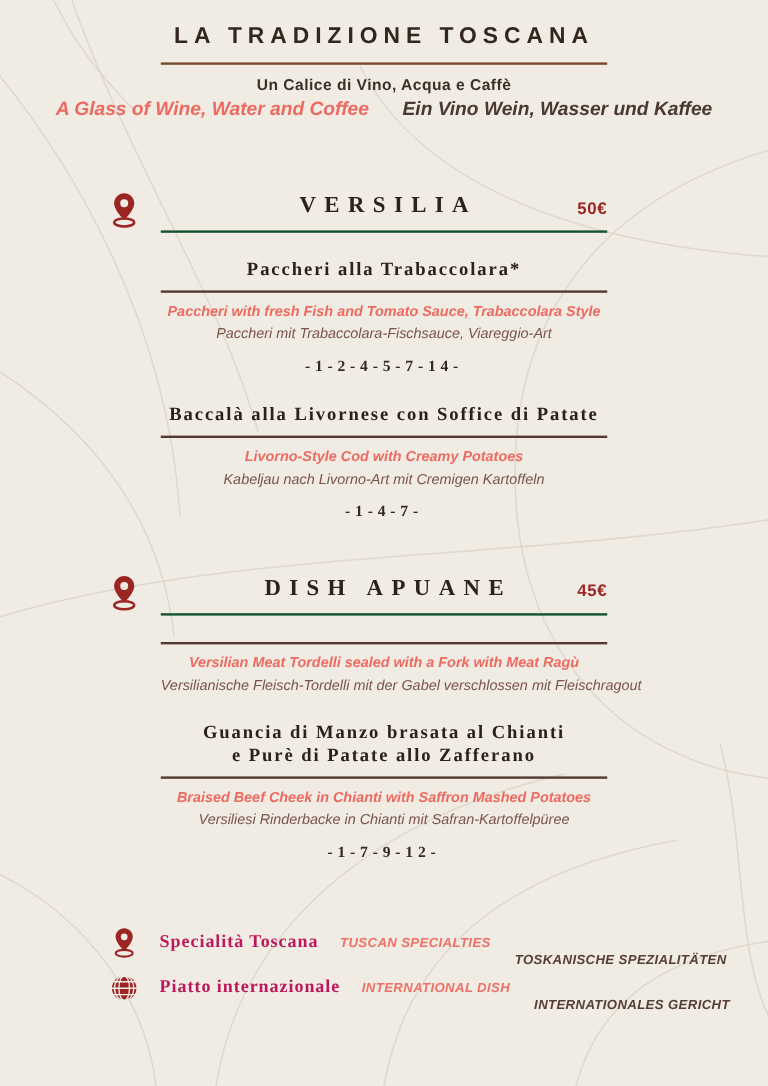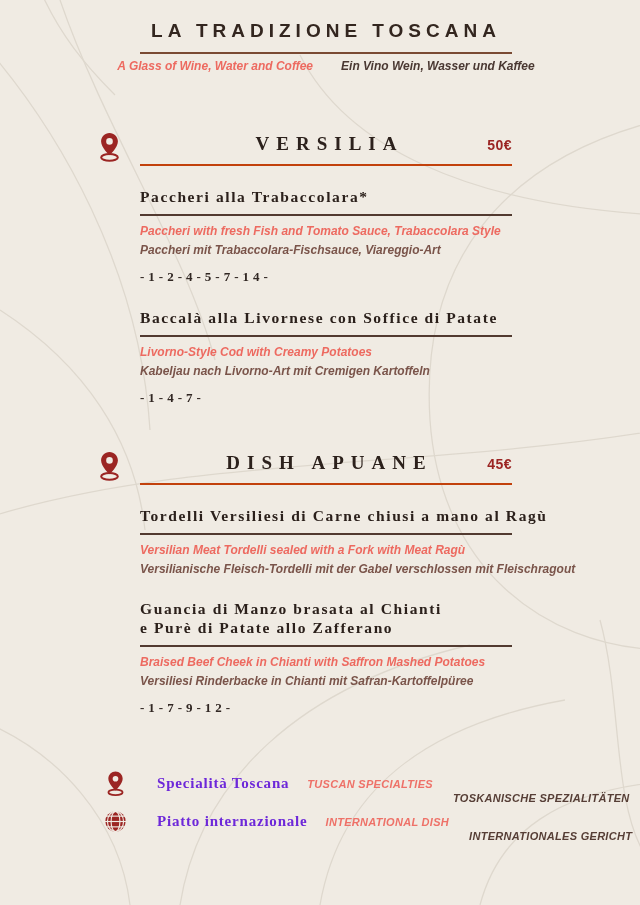--- a/index.html
+++ b/index.html
@@ -3,95 +3,95 @@
 <meta charset="utf-8">
 <style>
   html, body { margin: 0; padding: 0; }
   body {
     width: 640px; height: 905px;
     background: #f0ebe3;
     font-family: "Liberation Sans", sans-serif;
     overflow: hidden;
     position: relative;
   }
-  .page { position: absolute; inset: 0; padding-left: 12px; }
+  .page { position: absolute; inset: 0; }
   .bg-curves { position: absolute; inset: 0; z-index: 0; }
   .content { position: relative; z-index: 1; }
 
   
   .page-header { text-align: center; padding-top: 20px; }
   .page-title {
     margin: 0; font-size: 19px; font-weight: bold;
     letter-spacing: 5px; color: #33261f;
   }
   .title-rule { width: 372px; height: 2px; background: #7a4a33; margin: 10px auto 0; }
   .sub-it {
     margin: 9px 0 0; font-size: 13px; font-weight: bold;
     letter-spacing: .4px; color: #3c2f28;
   }
   .sub-row {
-    margin: 5px 0 0; font-size: 12px; font-style: italic; font-weight: bold;
+    margin: 5px 0 0; font-size: 16px; font-style: italic; font-weight: bold;
     display: flex; justify-content: center; gap: 28px; white-space: nowrap;
   }
   .txt-salmon { color: #ed6a60; }
   .txt-german-dark { color: #4a3832; }
 
   
   .menu-section { width: 372px; margin: 0 auto; position: relative; }
   .section-1 { margin-top: 60px; }
   .section-2 { margin-top: 46px; }
   .section-head {
     position: relative; text-align: center;
-    padding-bottom: 9px; border-bottom: 2px solid #c2410c;
+    padding-bottom: 9px; border-bottom: 2px solid #14532d;
   }
   .section-title {
     margin: 0; display: inline-block;
     font-family: "Liberation Serif", serif;
     font-size: 19px; font-weight: bold; letter-spacing: 7px;
     color: #2c211c; padding-left: 7px; white-space: nowrap;
   }
   .section-pin { position: absolute; left: -44px; top: -2px; width: 27px; height: 32px; }
   .section-price {
     position: absolute; right: 0; bottom: 11px;
     font-size: 14px; font-weight: bold; letter-spacing: .5px; color: #9b2523;
   }
 
   
-  .dish { margin-top: 22px; }
+  .dish { text-align: center; margin-top: 22px; }
   .dish + .dish { margin-top: 24px; }
   .dish-title {
     margin: 0; font-family: "Liberation Serif", serif;
     font-size: 15.5px; font-weight: bold; letter-spacing: 1.6px;
     color: #2b201b; line-height: 1.22; white-space: nowrap;
   }
   .dish-rule { height: 2px; background: #523a30; margin-top: 7px; }
   .dish-en {
     margin: 8px 0 0; font-size: 12px; font-style: italic; font-weight: bold;
     color: #ed6a60; white-space: nowrap;
   }
   .dish-de {
-    margin: 5px 0 0; font-size: 12px; font-style: italic; font-weight: bold;
+    margin: 5px 0 0; font-size: 12px; font-style: italic; font-weight: normal;
     color: #7a544a; white-space: nowrap;
   }
   .allergens {
     margin: 12px 0 0; font-family: "Liberation Serif", serif;
     font-size: 13px; font-weight: bold; letter-spacing: 4px; color: #312723;
   }
 
   
   .legend { margin: 54px 0 0 90px; }
   .legend-row { display: flex; align-items: center; margin-top: 10px; height: 28px; }
   .legend-row:first-child { margin-top: 0; }
   .legend-icon {
     width: 27px; height: 28px; flex: none;
     display: flex; align-items: center; justify-content: center;
   }
   .legend-it {
     font-family: "Liberation Serif", serif; font-size: 15px; font-weight: bold;
-    letter-spacing: .8px; color: #6d28d9; margin-left: 28px; white-space: nowrap;
+    letter-spacing: .8px; color: #be185d; margin-left: 16px; white-space: nowrap;
   }
   .legend-en {
     font-size: 11px; font-style: italic; font-weight: bold; letter-spacing: .3px;
     color: #ee7168; margin-left: 18px; white-space: nowrap;
   }
   .legend-de {
     font-size: 11px; font-style: italic; font-weight: bold; letter-spacing: .3px;
     color: #563e36; margin-left: 20px; white-space: nowrap; margin-top: 28px;
   }
 </style>
@@ -113,20 +113,21 @@
     <path d="M-20 720 C60 752 120 822 130 905"></path>
     <path d="M480 905 C500 830 560 792 660 782"></path>
     <path d="M600 620 C622 700 612 800 645 855"></path>
   </svg>
 
   <div class="content">
 
     <header class="page-header">
       <h1 class="page-title">LA TRADIZIONE TOSCANA</h1>
       <div class="title-rule"></div>
+      <p class="sub-it">Un Calice di Vino, Acqua e Caffè</p>
       <p class="sub-row">
         <span class="txt-salmon">A Glass of Wine, Water and Coffee</span>
         <span class="txt-german-dark">Ein Vino Wein, Wasser und Kaffee</span>
       </p>
     </header>
 
     <section class="menu-section section-1">
       <div class="section-head">
         <span class="section-pin">
           <svg width="27" height="32" viewBox="0 0 26 30">
@@ -161,21 +162,20 @@
           <svg width="27" height="32" viewBox="0 0 26 30">
             <path fill="#9b2523" fill-rule="evenodd" d="M13 1.5 C8.5 1.5 4.9 5.1 4.9 9.6 c0 5.7 8.1 13.4 8.1 13.4 s8.1-7.7 8.1-13.4 C21.1 5.1 17.5 1.5 13 1.5 Z M13 12.8 a3.2 3.2 0 1 1 0-6.4 3.2 3.2 0 0 1 0 6.4 Z"></path>
             <ellipse cx="13" cy="25" rx="8" ry="3.2" fill="none" stroke="#9b2523" stroke-width="2"></ellipse>
           </svg>
         </span>
         <h2 class="section-title">DISH APUANE</h2>
         <span class="section-price">45€</span>
       </div>
 
       <article class="dish">
-        <h3 class="dish-title">Tordelli Versiliesi di Carne chiusi a mano al Ragù</h3>
         <div class="dish-rule"></div>
         <p class="dish-en">Versilian Meat Tordelli sealed with a Fork with Meat Ragù</p>
         <p class="dish-de">Versilianische Fleisch-Tordelli mit der Gabel verschlossen mit Fleischragout</p>
       </article>
 
       <article class="dish">
         <h3 class="dish-title">
           <span>Guancia di Manzo brasata al Chianti</span><br>
           <span>e Purè di Patate allo Zafferano</span>
         </h3>

